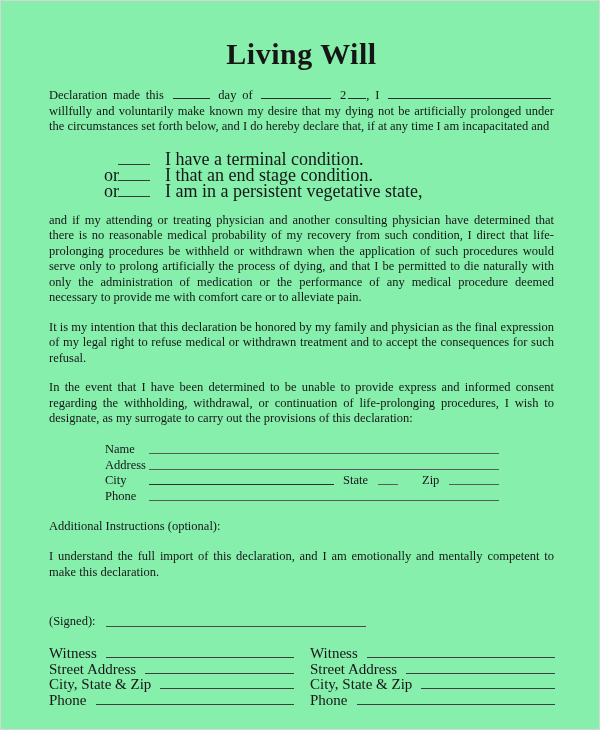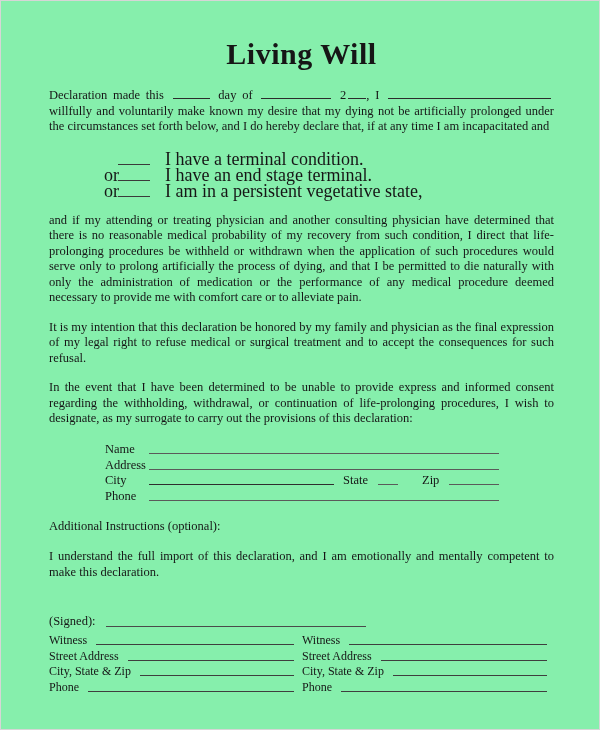--- a/index.html
+++ b/index.html
@@ -85,23 +85,23 @@
     height:16px;
     font-size:12.5px;
     line-height:14px;
   }
   .signed-label { width:57px; flex:0 0 57px; }
   .sig-line { width:260px; border-bottom:1.8px solid #4a4a4a; margin-bottom:1px; height:1px; }
 
   
   .witness-wrap {
     display:flex;
-    margin-top:3px;
-    gap:8px;
-    font-size:12px;
+    margin-top:16px;
+    gap:16px;
+    font-size:15px;
   }
   .witness-col { width:245px; flex:0 0 245px; }
   .wrow { display:flex; align-items:flex-end; height:15.8px; line-height:14px; }
   .wlabel { white-space:nowrap; padding-right:9px; }
   .wline { flex:1; border-bottom:1.5px solid #3e3e3e; margin-bottom:2px; height:1px; }
 </style>
 </head>
 <body>
 
 <div class="page">
@@ -112,32 +112,32 @@
 
   <div class="conditions">
     <div class="cond-row">
       <span class="cond-or"></span>
       <span class="cond-blank"></span>
       <span class="cond-label">I have a terminal condition.</span>
     </div>
     <div class="cond-row">
       <span class="cond-or">or</span>
       <span class="cond-blank"></span>
-      <span class="cond-label">I have an end stage terminal.</span>
+      <span class="cond-label">I that an end stage condition.</span>
     </div>
     <div class="cond-row">
       <span class="cond-or">or</span>
       <span class="cond-blank"></span>
       <span class="cond-label">I am in a persistent vegetative state,</span>
     </div>
   </div>
 
   <p class="para">and if my attending or treating physician and another consulting physician have determined that there is no reasonable medical probability of my recovery from such condition, I direct that life-prolonging procedures be withheld or withdrawn when the application of such procedures would serve only to prolong artificially the process of dying, and that I be permitted to die naturally with only the administration of medication or the performance of any medical procedure deemed necessary to provide me with comfort care or to alleviate pain.</p>
 
-  <p class="para">It is my intention that this declaration be honored by my family and physician as the final expression of my legal right to refuse medical or surgical treatment and to accept the consequences for such refusal.</p>
+  <p class="para">It is my intention that this declaration be honored by my family and physician as the final expression of my legal right to refuse medical or withdrawn treatment and to accept the consequences for such refusal.</p>
 
   <p class="para">In the event that I have been determined to be unable to provide express and informed consent regarding the withholding, withdrawal, or continuation of life-prolonging procedures, I wish to designate, as my surrogate to carry out the provisions of this declaration:</p>
 
   <div class="surrogate">
     <div class="srow">
       <span class="slabel">Name</span>
       <span class="sline"></span>
     </div>
     <div class="srow">
       <span class="slabel">Address</span>

